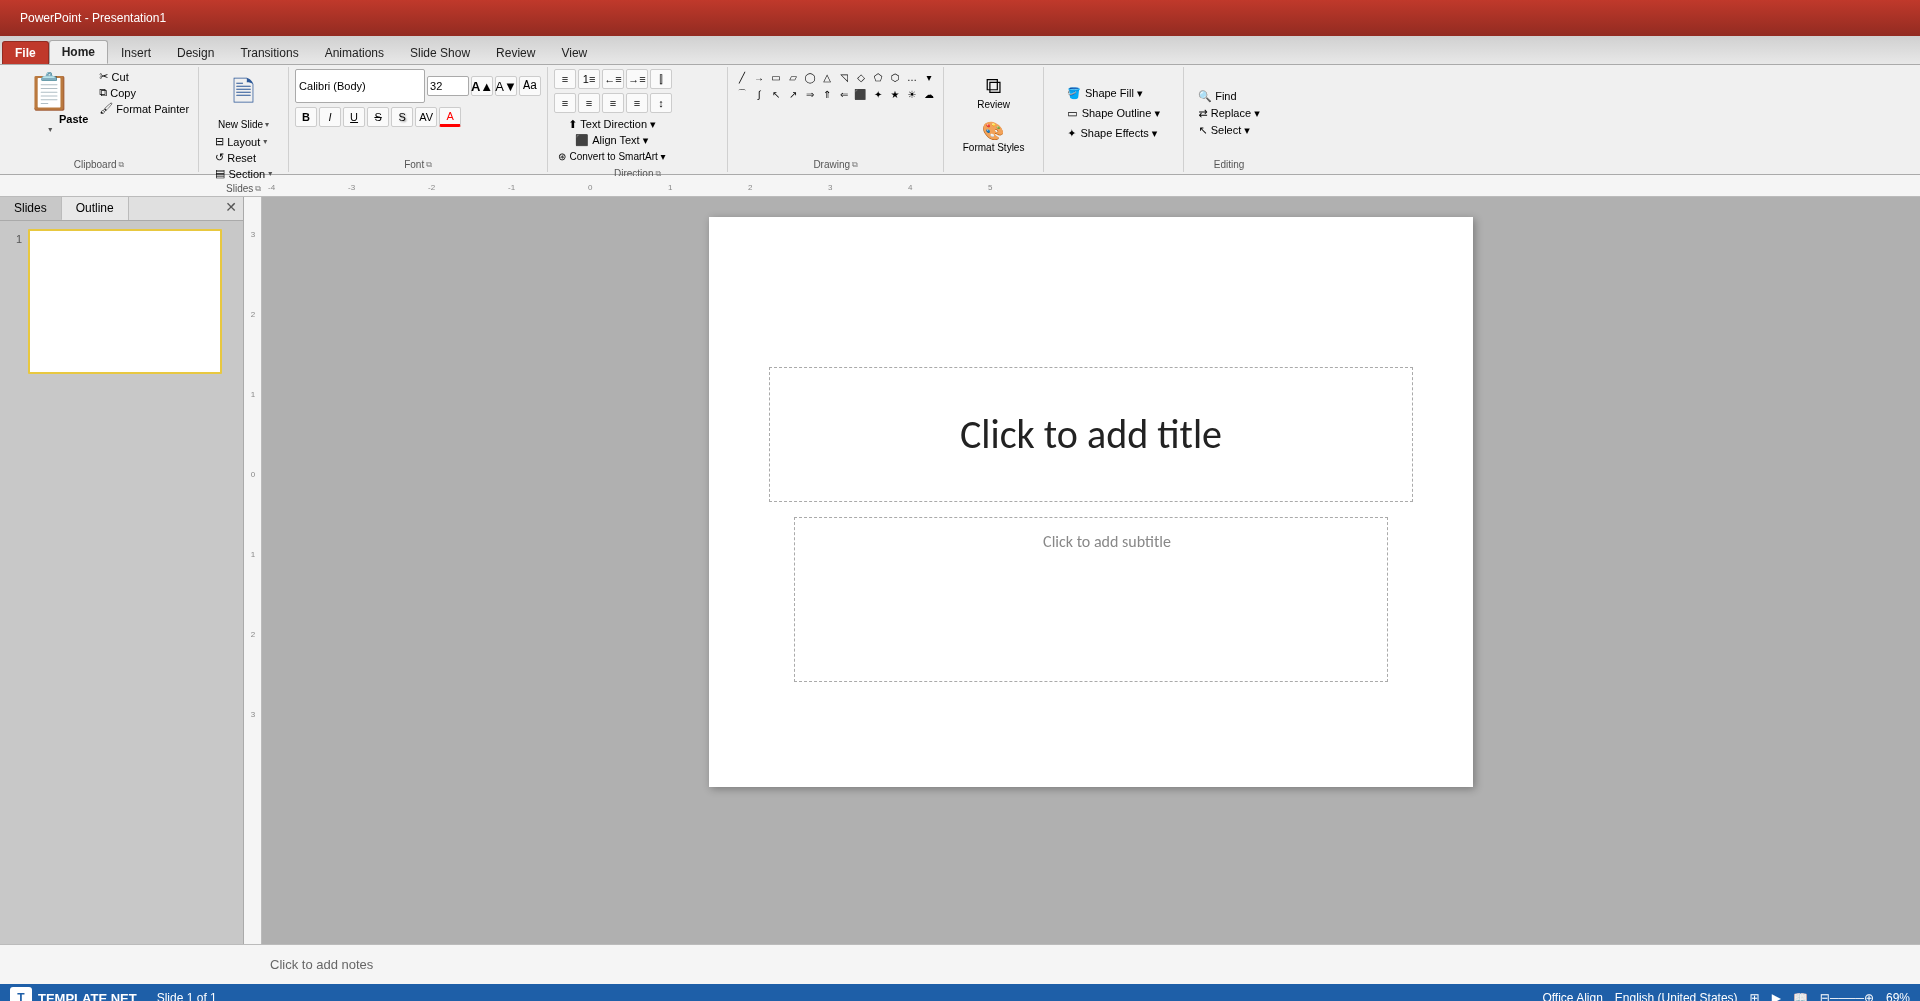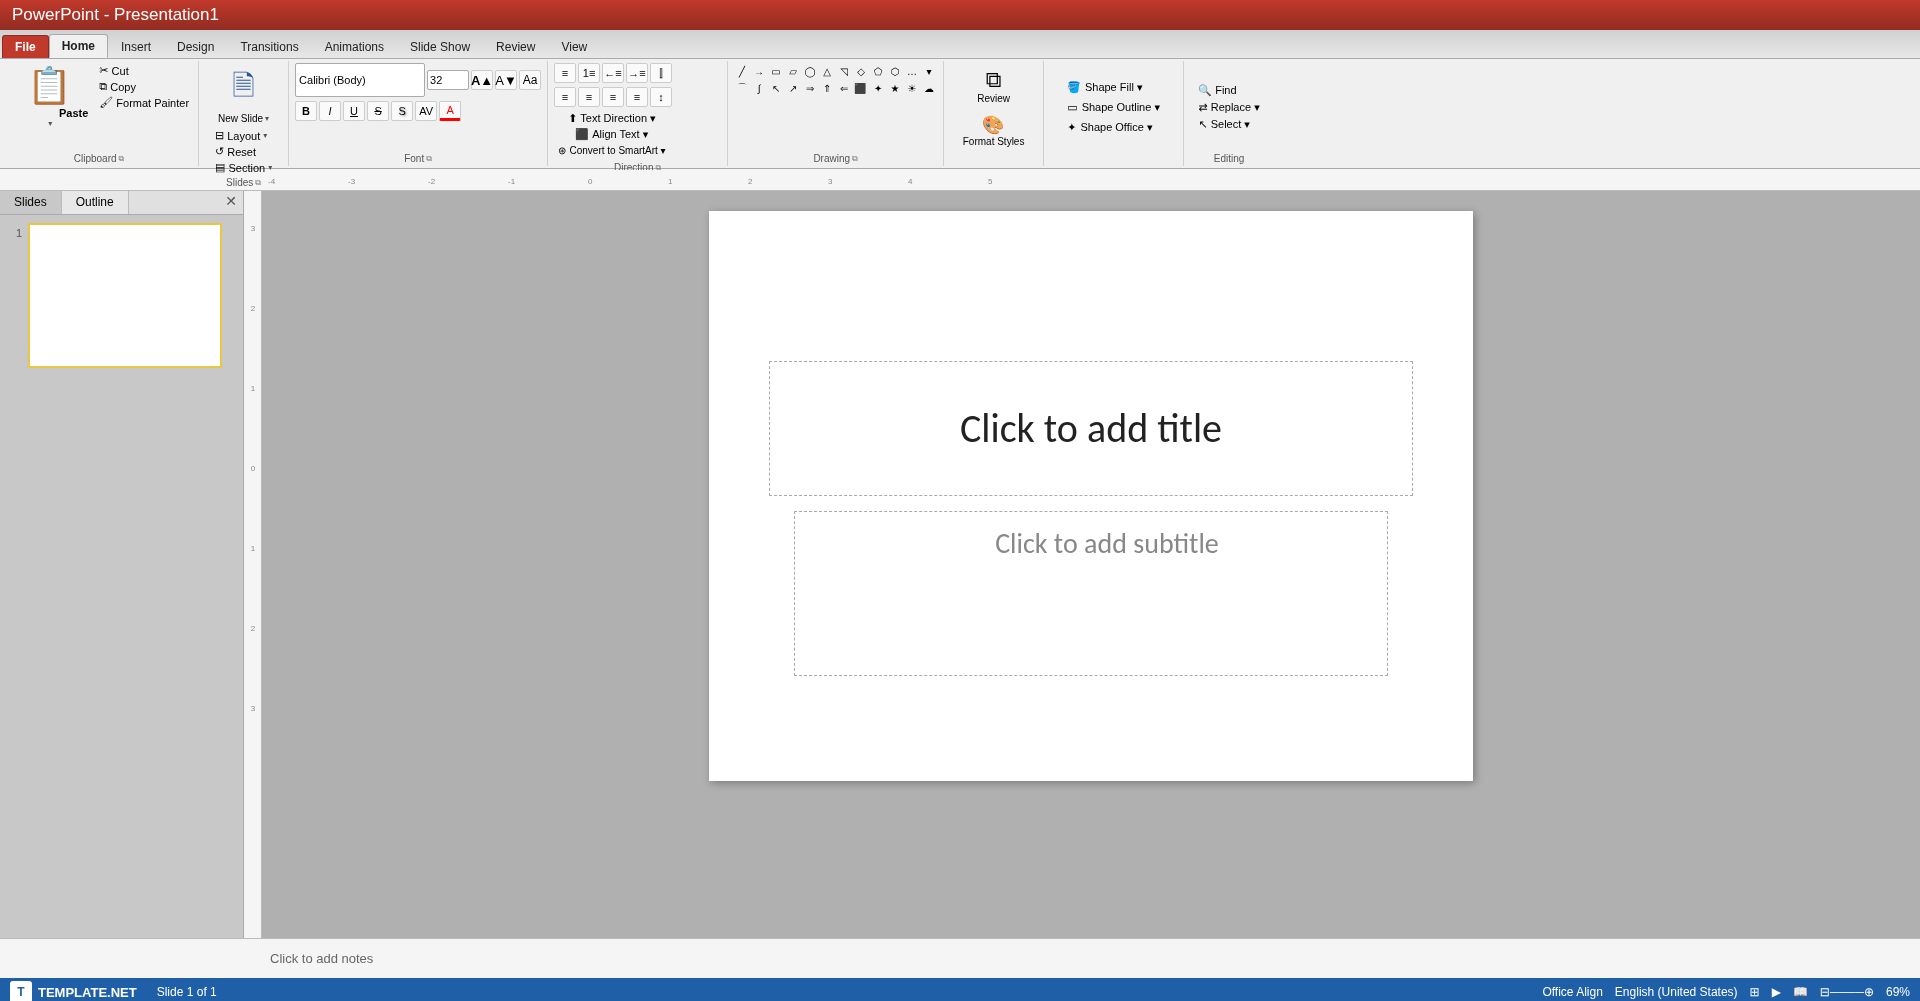--- a/index.html
+++ b/index.html
@@ -1,26 +1,26 @@
 <!DOCTYPE html>
 <html><head>
   <meta charset="utf-8">
   <style>
     * { box-sizing: border-box; margin: 0; padding: 0; }
     body { font-family: 'Segoe UI', Tahoma, Geneva, Verdana, sans-serif; font-size: 11px; background: #c0c0c0; overflow: hidden; width: 1920px; height: 1001px; }
 
     
     #title-bar {
       background: linear-gradient(to bottom, #c0392b, #922b21);
-      height: 30px;
-      display: flex;
-      align-items: center;
-      padding: 0 12px;
+      height: 36px;
+      display: flex;
+      align-items: center;
+      padding: 0 20px;
       color: white;
-      font-size: 17px;
+      font-size: 12px;
     }
 
     
     #ribbon {
       background: #f0f0f0;
       border-bottom: 1px solid #aaa;
     }
 
     
     #tab-bar {
@@ -312,21 +312,21 @@
       left: 85px;
       right: 85px;
       height: 165px;
       border: 1px dashed #aaa;
       display: flex;
       align-items: flex-start;
       justify-content: center;
       padding-top: 14px;
     }
     .subtitle-text {
-      font-size: 28px;
+      font-size: 16px;
       color: #888;
       font-family: 'Calibri', 'Segoe UI', sans-serif;
       margin-left: 32px;
     }
 
     
     #notes-bar {
       height: 40px;
       background: #f5f5f5;
       border-top: 1px solid #bbb;
@@ -517,21 +517,21 @@
       </div>
     </div>
 
     <div class="ribbon-group font-group">
       <div class="ribbon-group-content" style="flex-direction:column; width:100%;">
         <div class="font-row">
           <input class="font-select" type="text" value="Calibri (Body)" style="">
           <input class="size-select" type="text" value="32" style="">
           <div class="font-btn" style="font-size:13px; font-weight:bold;">A▲</div>
           <div class="font-btn" style="font-size:13px;">A▼</div>
-          <div class="font-btn" style="font-size:12px;">Aa</div>
+          <div class="font-btn" style="font-size:12px;font-family:Liberation Mono, monospace;">Aa</div>
         </div>
         <div class="font-row">
           <div class="font-btn bold">B</div>
           <div class="font-btn italic">I</div>
           <div class="font-btn underline">U</div>
           <div class="font-btn" style="text-decoration:line-through;">S</div>
           <div class="font-btn" style="text-shadow:1px 1px 2px #888;">S</div>
           <div class="font-btn">AV</div>
           <div class="font-btn" style="color:red; border-bottom:3px solid red;">A</div>
         </div>
@@ -641,21 +641,21 @@
         <div class="shape-format-btn">
           <span style="color:#f0a020;">🪣</span>
           <span>Shape Fill ▾</span>
         </div>
         <div class="shape-format-btn">
           <span>▭</span>
           <span>Shape Outline ▾</span>
         </div>
         <div class="shape-format-btn">
           <span>✦</span>
-          <span>Shape Office ▾</span>
+          <span>Shape Effects ▾</span>
         </div>
       </div>
       <div class="ribbon-group-label">
         <span>&nbsp;</span>
       </div>
     </div>
 
     <div class="ribbon-group" style="min-width:90px; border-right:none;">
       <div class="ribbon-group-content" style="flex-direction:column; gap:2px; justify-content:center;">
         <div class="ribbon-btn-sm">

